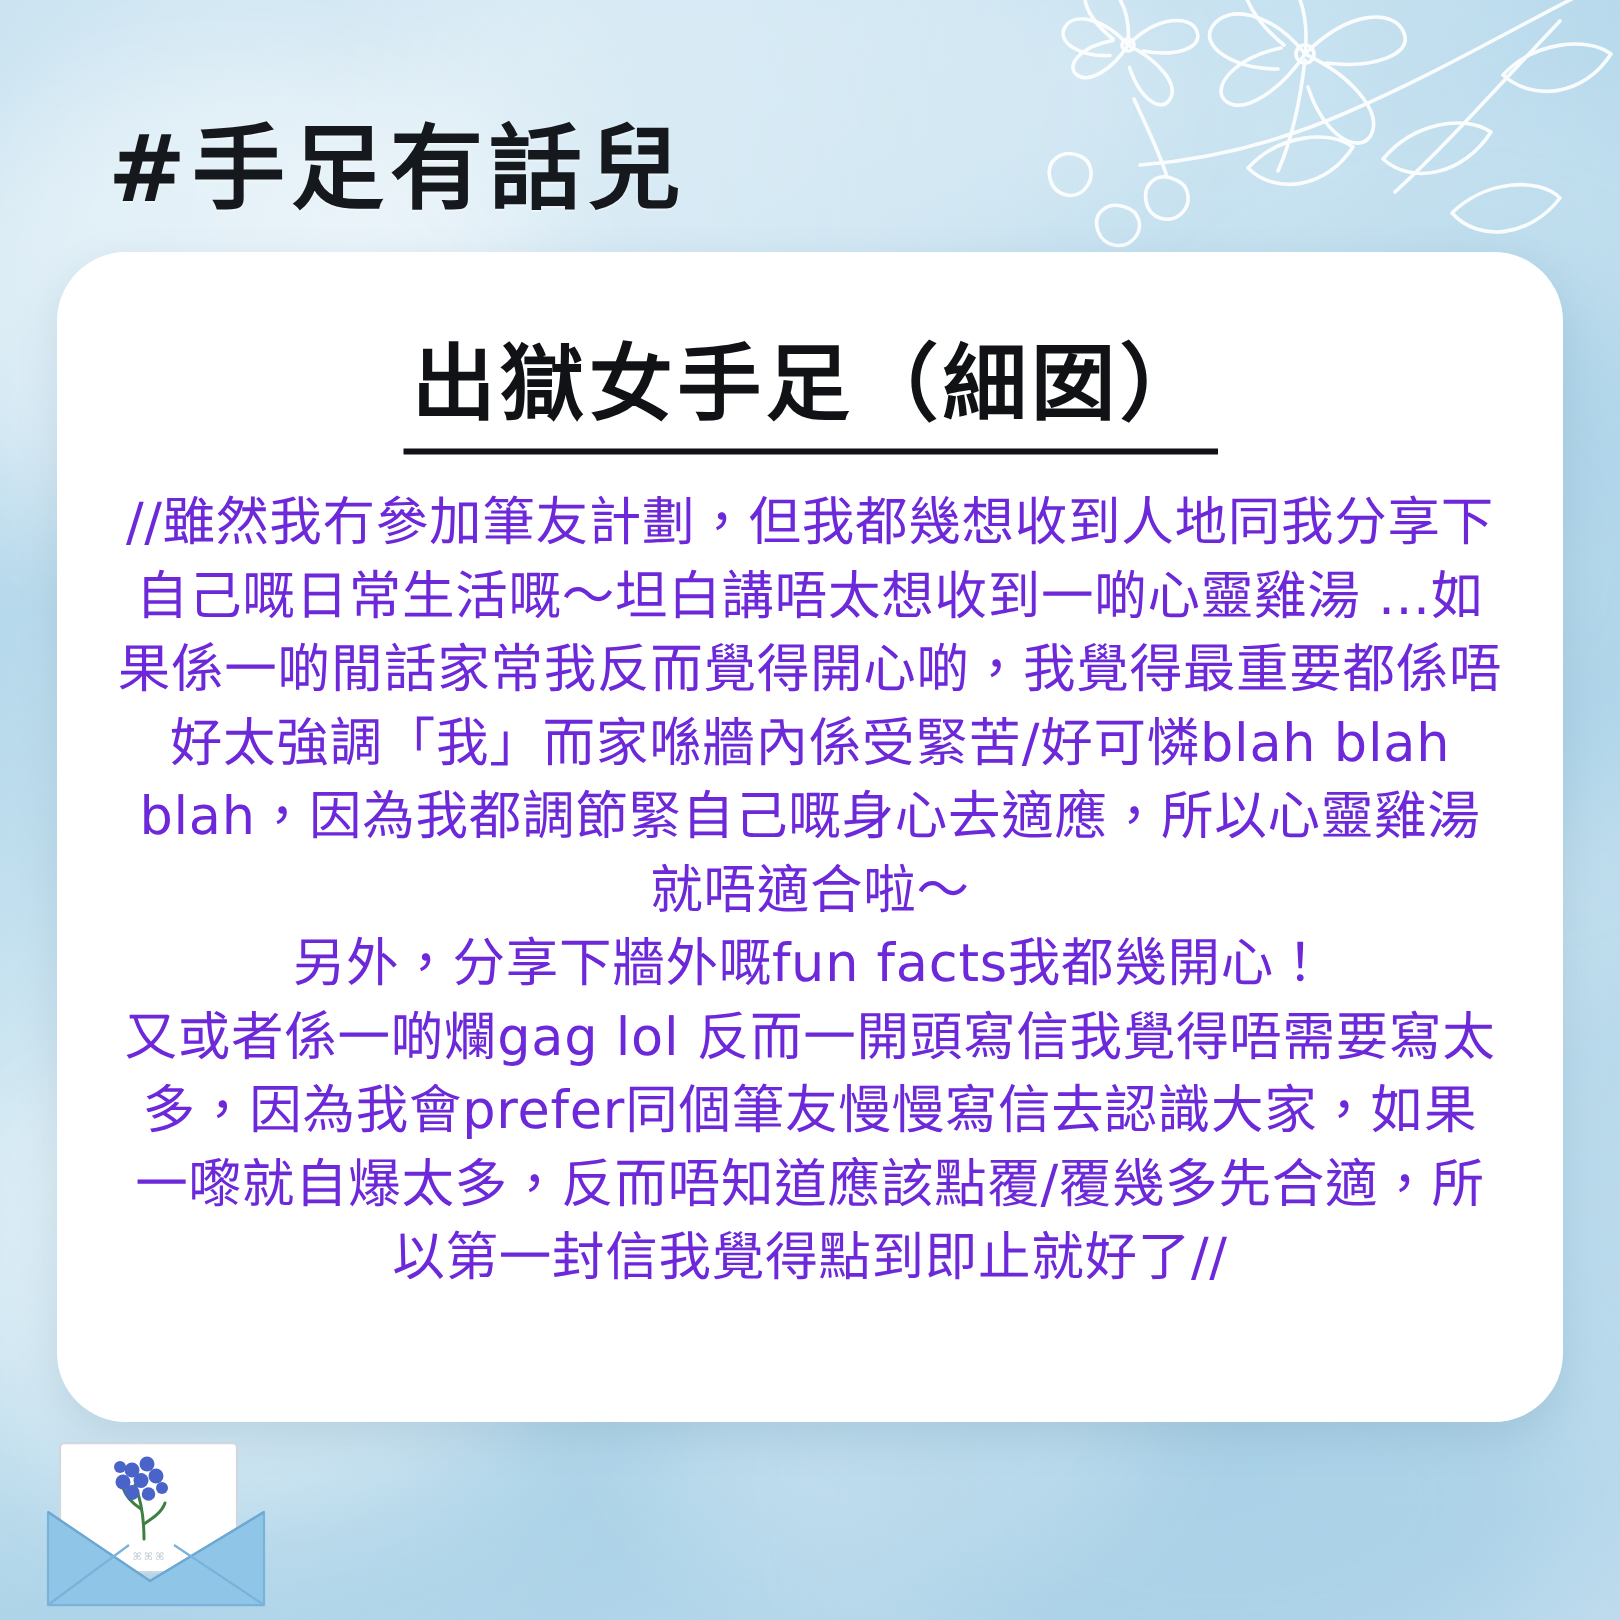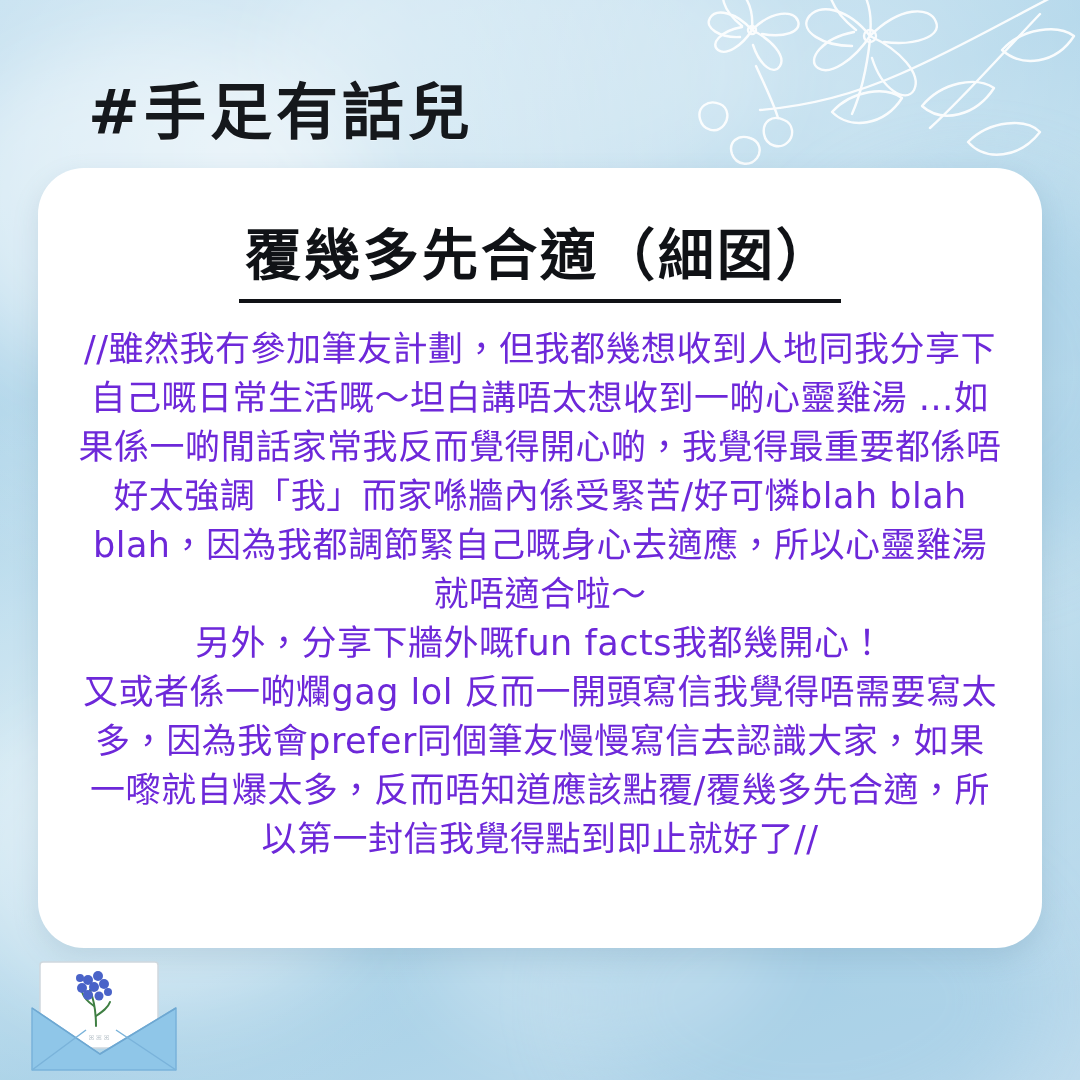--- a/index.html
+++ b/index.html
@@ -45,21 +45,21 @@
     position: absolute;
     top: -22px;
     right: -10px;
     width: 520px;
     height: 330px;
     pointer-events: none;
   }
 
   .hashtag {
     position: absolute;
-    left: 88px;
+    left: 72px;
     top: 62px;
     font-family: "DejaVu Sans", "Liberation Sans", sans-serif;
     font-weight: 700;
     font-size: 62px;
     letter-spacing: 4px;
     color: #15181c;
     text-shadow: 0 1px 0 rgba(255,255,255,0.35);
     white-space: nowrap;
   }
 
@@ -162,21 +162,21 @@
       </g>
       <path d="M186 88 C 196 110, 204 126, 208 140"></path>
       <path d="M300 62 C 296 96, 290 118, 282 136"></path>
     </g>
   </svg>
 
   <div class="hashtag">#手足有話兒</div>
 
   <div class="card">
     <div class="card-inner">
-      <div class="card-title">覆幾多先合適（細囡）</div>
+      <div class="card-title">出獄女手足（細囡）</div>
       <div class="body-text">//雖然我冇參加筆友計劃，但我都幾想收到人地同我分享下自己嘅日常生活嘅～坦白講唔太想收到一啲心靈雞湯 …如果係一啲閒話家常我反而覺得開心啲，我覺得最重要都係唔好太強調「我」而家喺牆內係受緊苦/好可憐blah blah blah，因為我都調節緊自己嘅身心去適應，所以心靈雞湯就唔適合啦～
 另外，分享下牆外嘅fun facts我都幾開心！
 又或者係一啲爛gag lol 反而一開頭寫信我覺得唔需要寫太多，因為我會prefer同個筆友慢慢寫信去認識大家，如果一嚟就自爆太多，反而唔知道應該點覆/覆幾多先合適，所以第一封信我覺得點到即止就好了//</div>
     </div>
   </div>
 
   <svg class="envelope" viewBox="0 0 160 120">
     <g>
       <rect x="14" y="8" width="118" height="86" rx="3" fill="#ffffff" stroke="#cfd8de" stroke-width="1.5"></rect>
       <g stroke="#3f7f43" stroke-width="2" fill="none" stroke-linecap="round">

